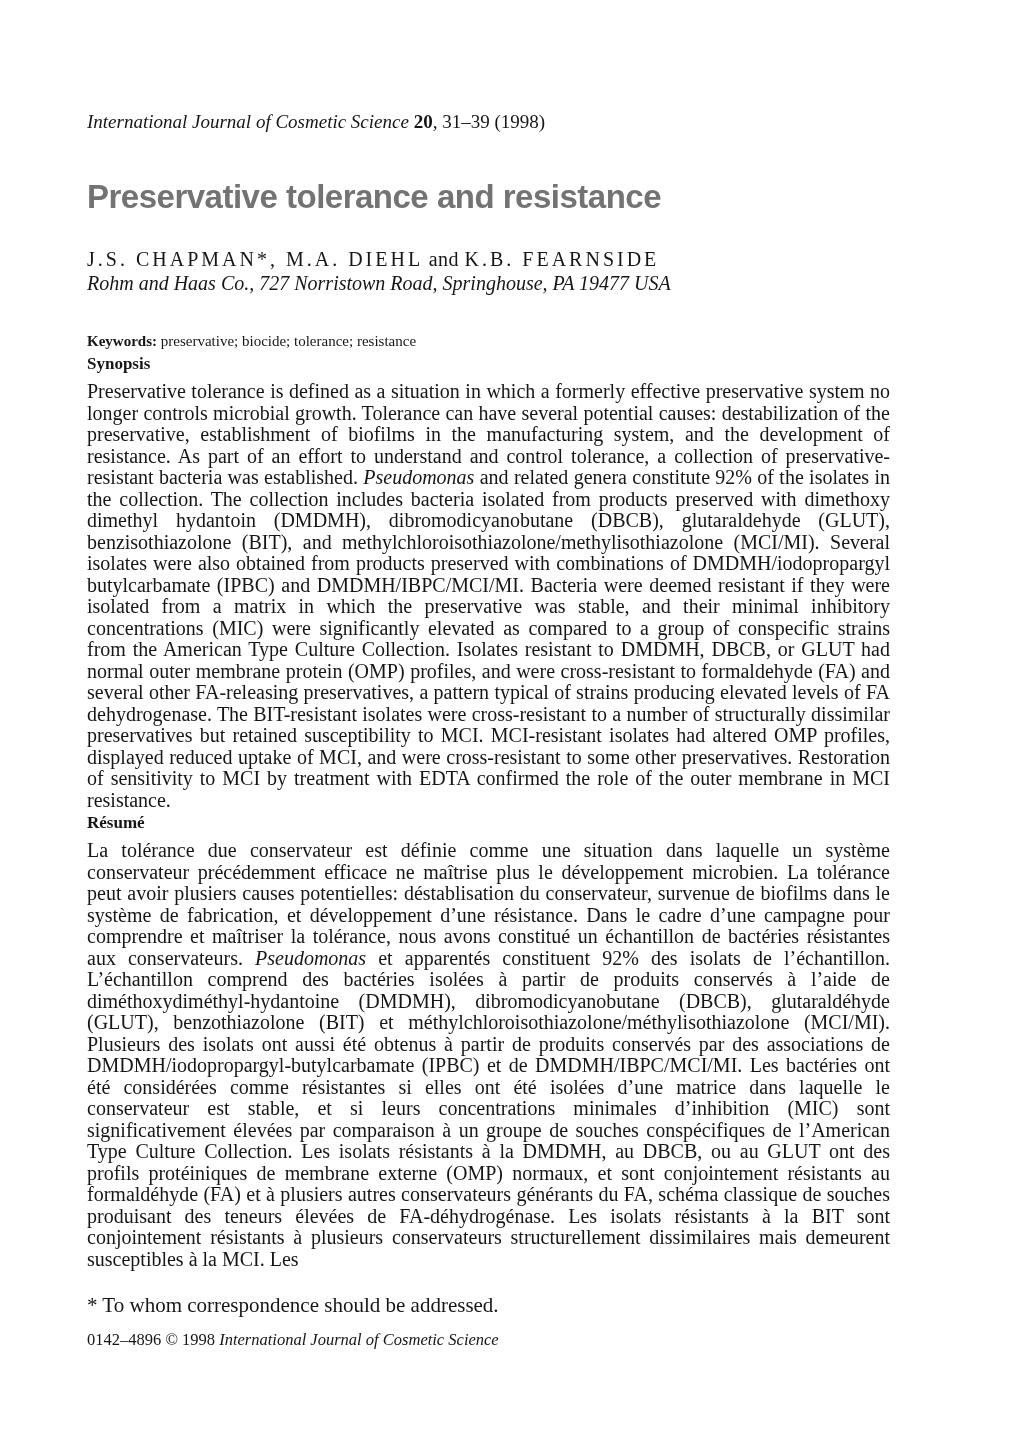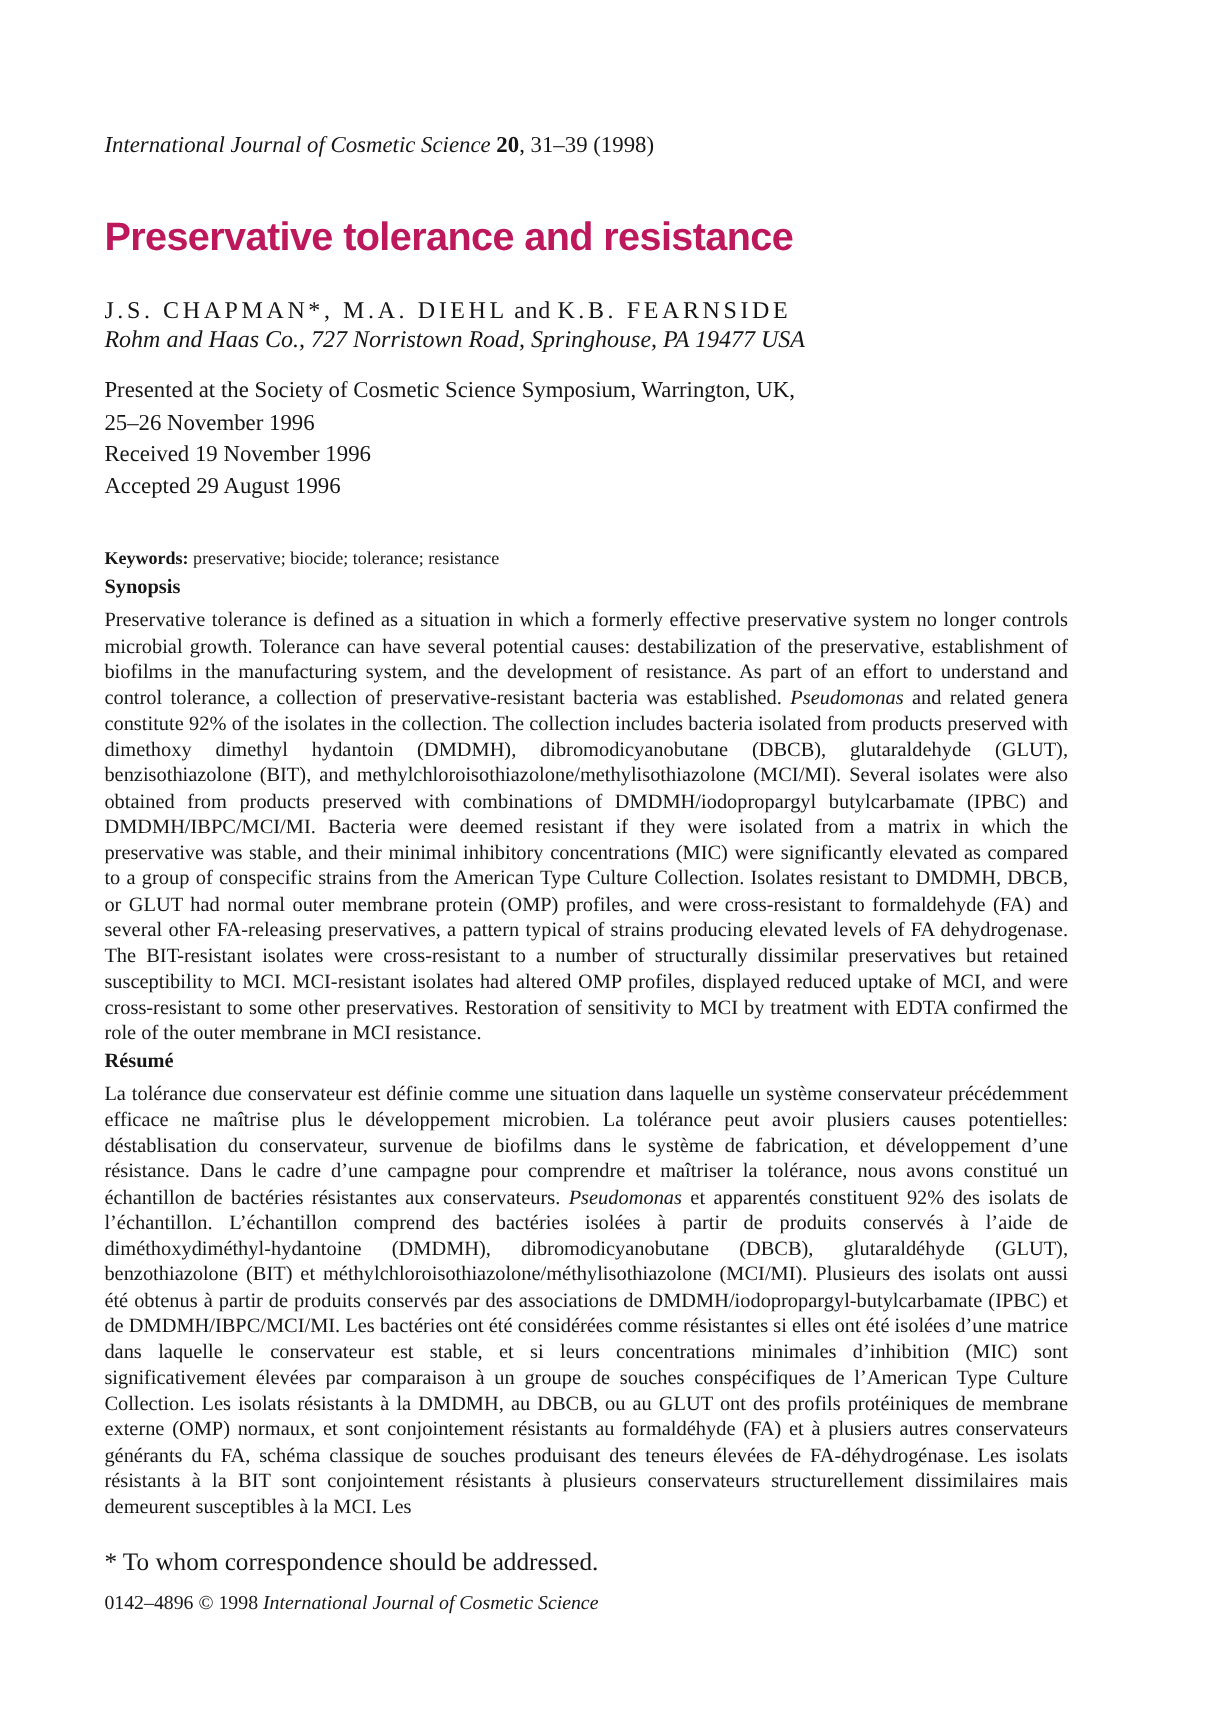--- a/index.html
+++ b/index.html
@@ -29,21 +29,21 @@
   }
   .journal-line .jname { font-style: italic; }
   .journal-line .jvol  { font-weight: bold; }
   h1.article-title {
     margin: 44px 0 0 0;
     font-family: "Liberation Sans", sans-serif;
     font-weight: bold;
     font-size: 33px;
     letter-spacing: -0.5px;
     line-height: 40px;
-    color: #be185d;
+    color: #737373;
   }
   .authors-line {
     margin: 30px 0 0 0;
     font-size: 20px;
     line-height: 24px;
     white-space: nowrap;
   }
   .authors-line .caps { letter-spacing: 3px; }
   .authors-line .conj { letter-spacing: 0.5px; }
   .affiliation-line {
@@ -64,21 +64,21 @@
   }
   .keywords-line .kw-label { font-weight: bold; }
   .section-heading {
     margin: 1px 0 0 0;
     font-size: 17px;
     font-weight: bold;
     line-height: 22px;
   }
   .abstract-para {
     margin: 6px 0 0 0;
-    font-size: 17px;
+    font-size: 20px;
     line-height: 21.5px;
     text-align: justify;
   }
   .abstract-para i { font-style: italic; }
   .footnote-line {
     margin: 25px 0 0 0;
     font-size: 21px;
     line-height: 21px;
   }
   .imprint-line {
@@ -94,26 +94,20 @@
 <div class="page">
 
   <p class="journal-line"><span class="jname">International Journal of Cosmetic Science</span> <span class="jvol">20</span><span>, 31–39 (1998)</span></p>
 
   <h1 class="article-title">Preservative tolerance and resistance</h1>
 
   <p class="authors-line"><span class="caps">J.S. CHAPMAN*, M.A. DIEHL</span><span class="conj"> and </span><span class="caps">K.B. FEARNSIDE</span></p>
 
   <p class="affiliation-line">Rohm and Haas Co., 727 Norristown Road, Springhouse, PA 19477 USA</p>
 
-  <div class="presentation-block">
-    <div>Presented at the Society of Cosmetic Science Symposium, Warrington, UK,</div>
-    <div>25–26 November 1996</div>
-    <div>Received 19 November 1996</div>
-    <div>Accepted 29 August 1996</div>
-  </div>
 
   <p class="keywords-line"><span class="kw-label">Keywords:</span><span> preservative; biocide; tolerance; resistance</span></p>
 
   <h2 class="section-heading">Synopsis</h2>
   <p class="abstract-para"><span>Preservative tolerance is defined as a situation in which a formerly effective preservative system no longer controls microbial growth. Tolerance can have several potential causes: destabilization of the preservative, establishment of biofilms in the manufacturing system, and the development of resistance. As part of an effort to understand and control tolerance, a collection of preservative-resistant bacteria was established. </span><i>Pseudomonas</i><span> and related genera constitute 92% of the isolates in the collection. The collection includes bacteria isolated from products preserved with dimethoxy dimethyl hydantoin (DMDMH), dibromodicyanobutane (DBCB), glutaraldehyde (GLUT), benzisothiazolone (BIT), and methylchloroisothiazolone/methylisothiazolone (MCI/MI). Several isolates were also obtained from products preserved with combinations of DMDMH/iodopropargyl butylcarbamate (IPBC) and DMDMH/IBPC/MCI/MI. Bacteria were deemed resistant if they were isolated from a matrix in which the preservative was stable, and their minimal inhibitory concentrations (MIC) were significantly elevated as compared to a group of conspecific strains from the American Type Culture Collection. Isolates resistant to DMDMH, DBCB, or GLUT had normal outer membrane protein (OMP) profiles, and were cross-resistant to formaldehyde (FA) and several other FA-releasing preservatives, a pattern typical of strains producing elevated levels of FA dehydrogenase. The BIT-resistant isolates were cross-resistant to a number of structurally dissimilar preservatives but retained susceptibility to MCI. MCI-resistant isolates had altered OMP profiles, displayed reduced uptake of MCI, and were cross-resistant to some other preservatives. Restoration of sensitivity to MCI by treatment with EDTA confirmed the role of the outer membrane in MCI resistance.</span></p>
 
   <h2 class="section-heading">Résumé</h2>
   <p class="abstract-para"><span>La tolérance due conservateur est définie comme une situation dans laquelle un système conservateur précédemment efficace ne maîtrise plus le développement microbien. La tolérance peut avoir plusiers causes potentielles: déstablisation du conservateur, survenue de biofilms dans le système de fabrication, et développement d’une résistance. Dans le cadre d’une campagne pour comprendre et maîtriser la tolérance, nous avons constitué un échantillon de bactéries résistantes aux conservateurs. </span><i>Pseudomonas</i><span> et apparentés constituent 92% des isolats de l’échantillon. L’échantillon comprend des bactéries isolées à partir de produits conservés à l’aide de diméthoxydiméthyl-hydantoine (DMDMH), dibromodicyanobutane (DBCB), glutaraldéhyde (GLUT), benzothiazolone (BIT) et méthylchloroisothiazolone/méthylisothiazolone (MCI/MI). Plusieurs des isolats ont aussi été obtenus à partir de produits conservés par des associations de DMDMH/iodopropargyl-butylcarbamate (IPBC) et de DMDMH/IBPC/MCI/MI. Les bactéries ont été considérées comme résistantes si elles ont été isolées d’une matrice dans laquelle le conservateur est stable, et si leurs concentrations minimales d’inhibition (MIC) sont significativement élevées par comparaison à un groupe de souches conspécifiques de l’American Type Culture Collection. Les isolats résistants à la DMDMH, au DBCB, ou au GLUT ont des profils protéiniques de membrane externe (OMP) normaux, et sont conjointement résistants au formaldéhyde (FA) et à plusiers autres conservateurs générants du FA, schéma classique de souches produisant des teneurs élevées de FA-déhydrogénase. Les isolats résistants à la BIT sont conjointement résistants à plusieurs conservateurs structurellement dissimilaires mais demeurent susceptibles à la MCI. Les</span></p>
 
   <p class="footnote-line">* To whom correspondence should be addressed.</p>

